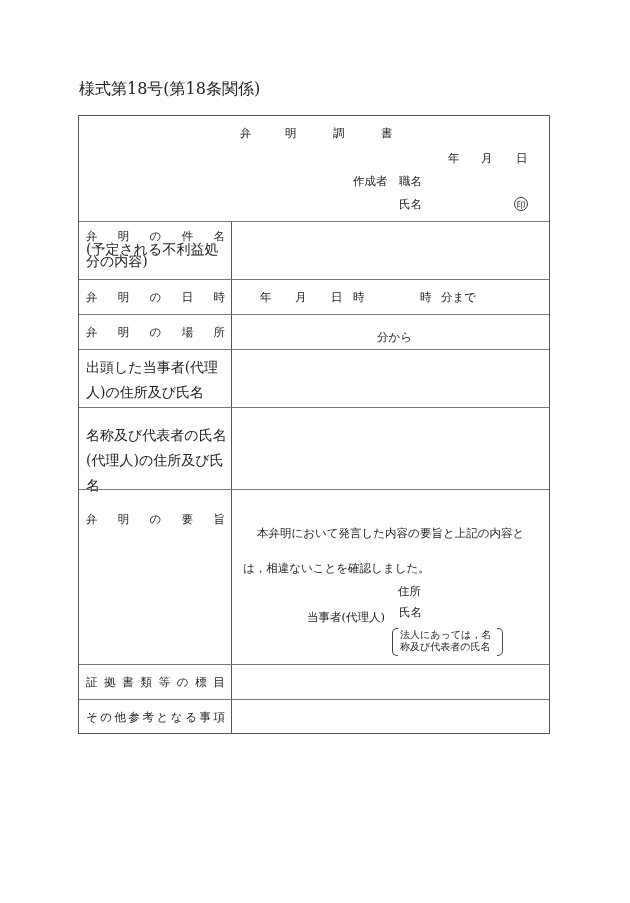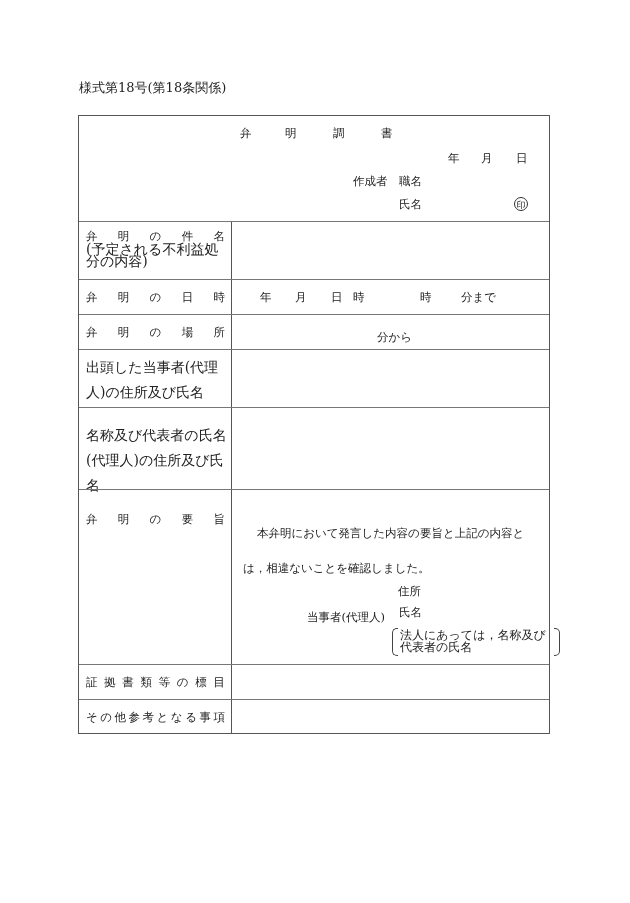--- a/index.html
+++ b/index.html
@@ -12,21 +12,21 @@
     height: 903px;
     position: relative;
     overflow: hidden;
     font-family: "DejaVu Serif", "Liberation Serif", serif;
     color: #222222;
   }
   .form-number {
     position: absolute;
     left: 79px;
     top: 79px;
-    font-size: 13px;
+    font-size: 16px;
     letter-spacing: 0px;
     color: #222;
   }
   .sheet {
     position: absolute;
     left: 78px;
     top: 115px;
     width: 472px;
     height: 619px;
     border: 1px solid #555;
@@ -85,23 +85,23 @@
     border-radius: 50%;
     font-size: 9px;
     line-height: 14px;
     text-align: center;
     box-sizing: border-box;
   }
   .bracket-note {
     position: absolute;
     left: 313px;
     top: 511px;
-    width: 168px;
+    width: 111px;
     height: 28px;
-    font-size: 12px;
+    font-size: 10px;
     line-height: 12px;
     padding: 2px 8px 0 8px;
     box-sizing: border-box;
   }
   .bracket-note::before,
   .bracket-note::after {
     content: "";
     position: absolute;
     top: 1px;
     bottom: -1px;
@@ -165,21 +165,21 @@
       <span>の</span>
       <span>日</span>
       <span>時</span>
     </div>
     <span class="t" style="left:181px; top:176px;">年</span>
     <span class="t" style="left:216px; top:176px;">月</span>
     <span class="t" style="left:252px; top:176px;">日</span>
     <span class="t" style="left:274px; top:176px;">時</span>
     <span class="t" style="left:298px; top:176px;margin-top:40px;">分から</span>
     <span class="t" style="left:341px; top:176px;">時</span>
-    <span class="t" style="left:382px; top:176px;text-align:right;">分まで</span>
+    <span class="t" style="left:362px; top:176px;text-align:right;">分まで</span>
   </div>
   <div class="hline" style="top:198px;"></div>
 
   <div>
     <div class="label-spread" style="top:211px;">
       <span>弁</span>
       <span>明</span>
       <span>の</span>
       <span>場</span>
       <span>所</span>

